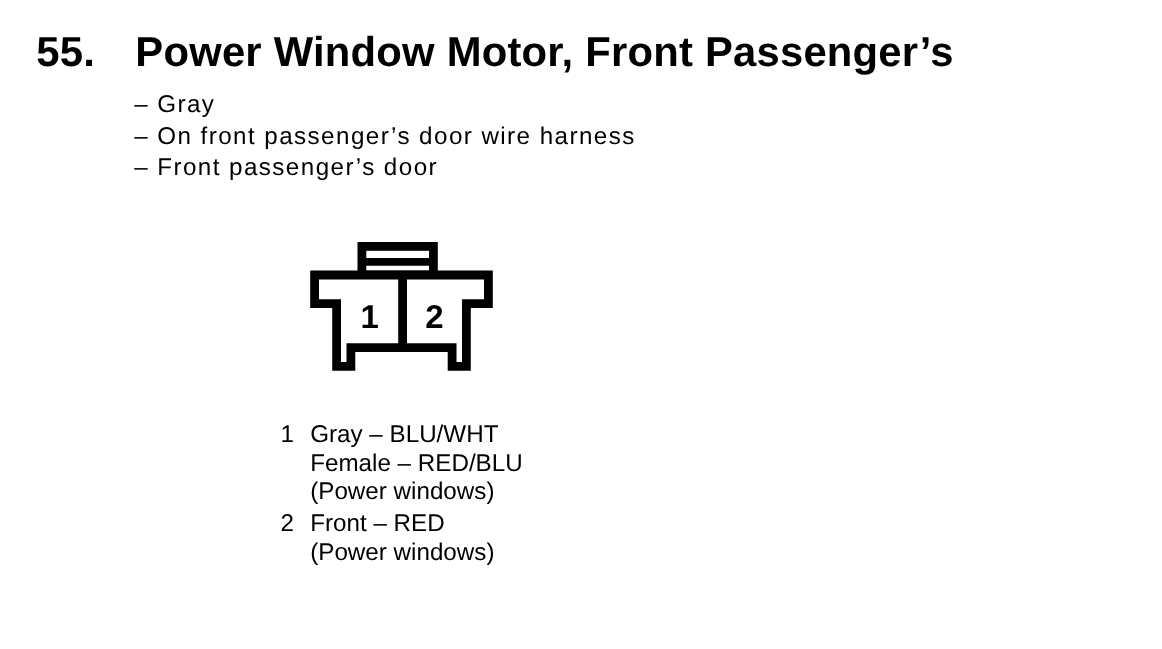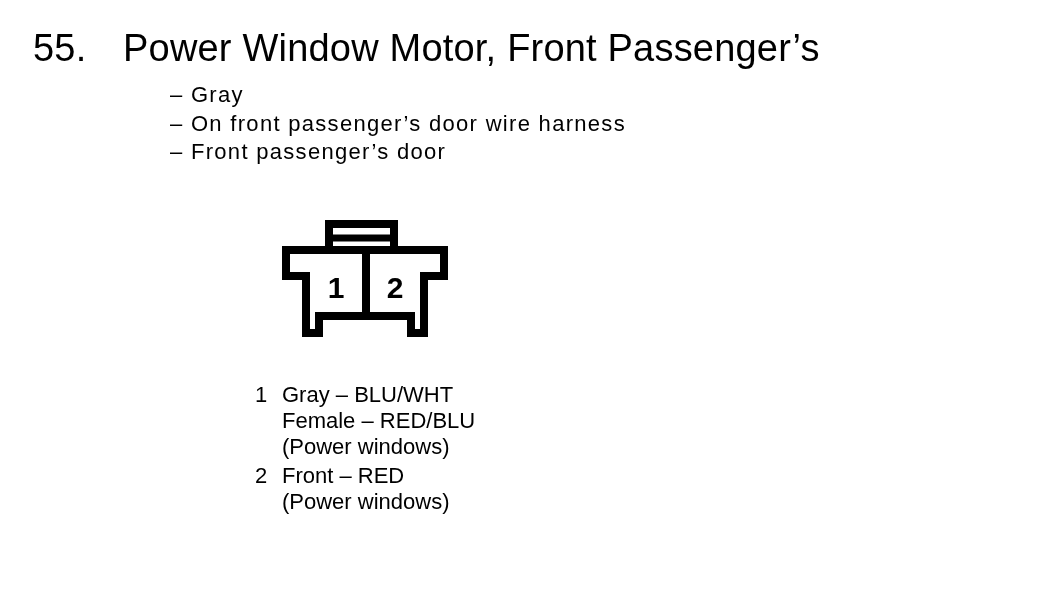--- a/index.html
+++ b/index.html
@@ -14,37 +14,36 @@
     font-family: "Liberation Sans", sans-serif;
     position: relative;
     overflow: hidden;
   }
   .title-row {
     position: absolute;
     left: 33px;
     top: 29px;
     font-size: 38px;
     line-height: 38px;
-    font-weight: 400;
+    font-weight: 700;
     white-space: nowrap;
     letter-spacing: 0.2px;
   }
   .item-no {
     display: inline-block;
     width: 90px;
   }
   .bullets {
     position: absolute;
     left: 122px;
     top: 81px;
     font-size: 22px;
     line-height: 28.5px;
     letter-spacing: 1.3px;
     white-space: nowrap;
-    margin-left: 48px;
   }
   .connector-svg {
     position: absolute;
     left: 270px;
     top: 213px;
   }
   .cavity-num {
     font-family: "Liberation Sans", sans-serif;
     font-size: 30px;
     font-weight: 700;

